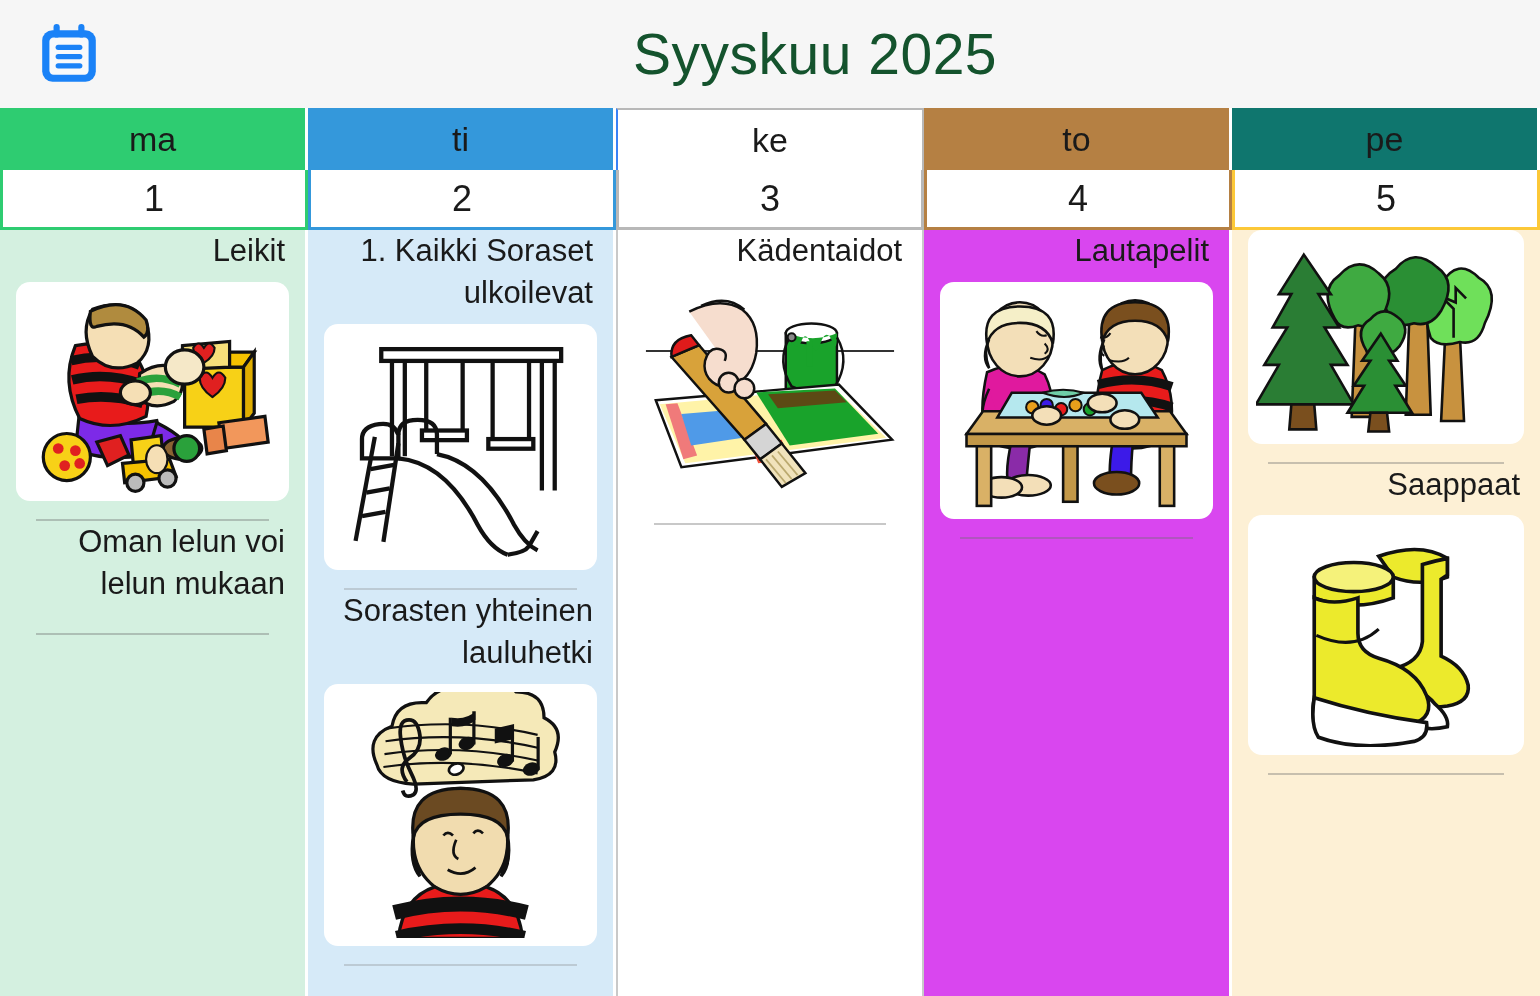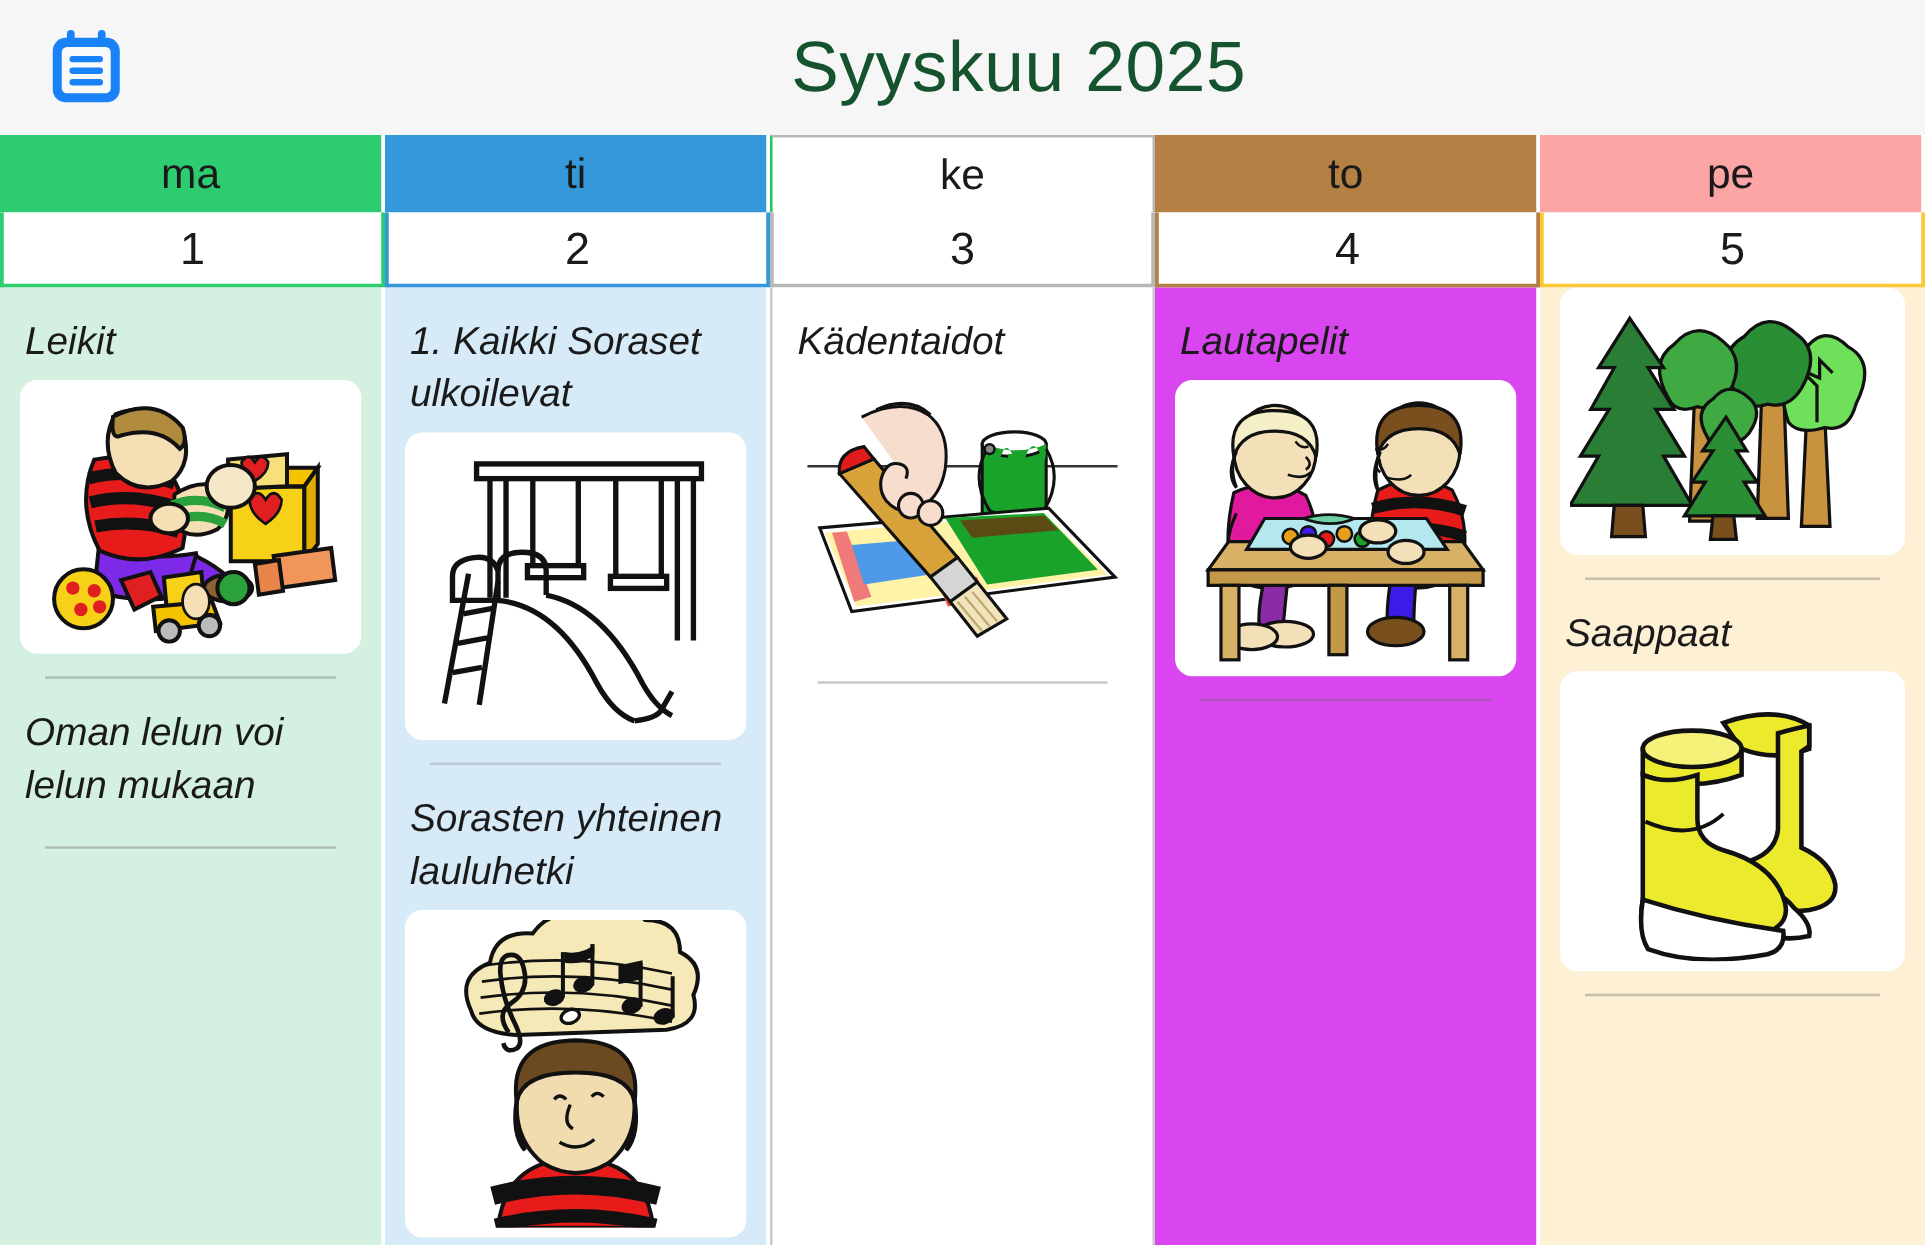--- a/index.html
+++ b/index.html
@@ -54,21 +54,21 @@
     align-items: center;
     justify-content: center;
     font-size: 34px;
     color: #1a1a1a;
     border-right: 3px solid #ffffff;
   }
   .dayhead:last-child { border-right: none; }
   .dayhead.plain {
     background: #ffffff;
     border-top: 2px solid #b8b8b8;
-    border-left: 2px solid #22c55e;
+    border-left: 2px solid #3b82f6;
     border-right: 2px solid #b8b8b8;
   }
 
   .datecell {
     background: #ffffff;
     display: flex;
     align-items: center;
     justify-content: center;
     font-size: 36px;
     color: #1a1a1a;
@@ -83,26 +83,25 @@
     overflow: hidden;
     border-right: 3px solid #ffffff;
   }
   .daycol:last-child { border-right: none; }
   .daycol.plaincol {
     border-left: 2px solid #c9c9c9;
     border-right: 2px solid #c9c9c9;
   }
 
   .ev-title {
-    text-align: left;
+    text-align: right;
     font-size: 31px;
     line-height: 1.35;
     color: #1a1a1a;
-    padding: 22px 6px 10px 6px;
-    font-style: italic;
+    padding: 0 6px 10px 6px;
   }
 
   .ev-card {
     background: #ffffff;
     border-radius: 14px;
     margin: 0 2px;
     padding: 8px;
     display: flex;
     align-items: center;
     justify-content: center;
@@ -145,21 +144,21 @@
   </div>
   <div class="dayhead" style="background:#3498db">
     <span>ti</span>
   </div>
   <div class="dayhead plain">
     <span>ke</span>
   </div>
   <div class="dayhead" style="background:#b58043">
     <span>to</span>
   </div>
-  <div class="dayhead" style="background:#fca5a5">
+  <div class="dayhead" style="background:#0f766e">
     <span>pe</span>
   </div>
 
   <div class="datecell" style="border-color:#2ecc71">
     <span>1</span>
   </div>
   <div class="datecell" style="border-color:#3498db">
     <span>2</span>
   </div>
   <div class="datecell" style="border-color:#b8b8b8">

